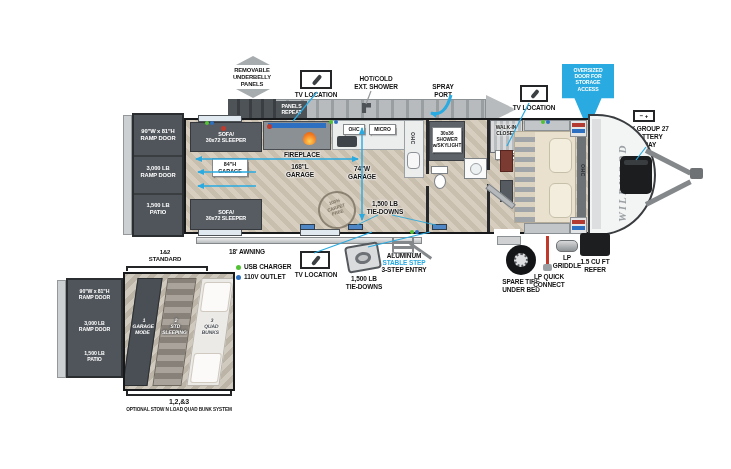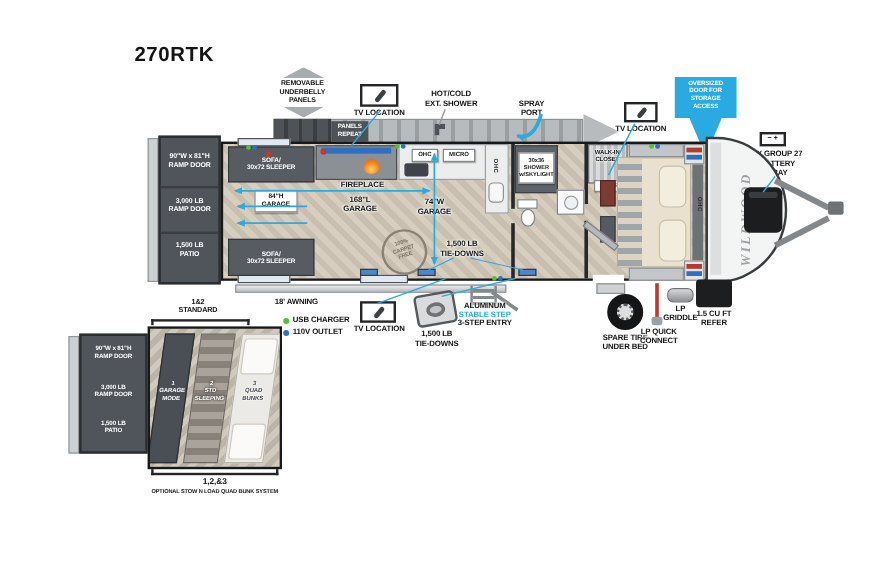--- a/index.html
+++ b/index.html
@@ -16,21 +16,20 @@
         box-shadow:0.5px 1px 1px rgba(0,0,0,.35);font-weight:bold;font-size:5px;line-height:1.25;
         display:flex;align-items:center;justify-content:center;text-align:center;white-space:pre-line;color:#141414}
   .vtext{writing-mode:vertical-rl;font-weight:bold;color:#2a2d30;letter-spacing:0.5px;font-size:5px}
   .overlay{position:absolute;left:0;top:0;pointer-events:none}
 </style>
 </head>
 <body>
 
 <div class="canvas">
 
-  <div class="lbl" style="left:112px;top:36px;width:80px;font-size:17px;text-align:left;letter-spacing:.5px">270RTK</div>
 
   <div class="abs" style="left:236px;top:56px;width:34px;height:9px;background:#a7acaf;clip-path:polygon(50% 0,100% 100%,0 100%)"></div>
   <div class="lbl" style="left:220px;top:67px;width:64px;font-size:5.8px">REMOVABLE
 UNDERBELLY
 PANELS</div>
   <div class="abs" style="left:236px;top:89px;width:34px;height:9px;background:#a7acaf;clip-path:polygon(50% 100%,0 0,100% 0)"></div>
 
   <div class="abs" style="left:228px;top:99px;width:258px;height:21px;border:1px solid #8b9093;background:repeating-linear-gradient(90deg,#b7bbbd 0 12px,#999ea1 12px 15px)"></div>
   <div class="abs" style="left:228px;top:99px;width:48px;height:21px;background:repeating-linear-gradient(90deg,#4e5357 0 9px,#3a3e42 9px 12px)"></div>
   <div class="abs" style="left:486px;top:95px;width:30px;height:29px;background:#b7bbbd;clip-path:polygon(0 0,100% 50%,0 100%)"></div>

